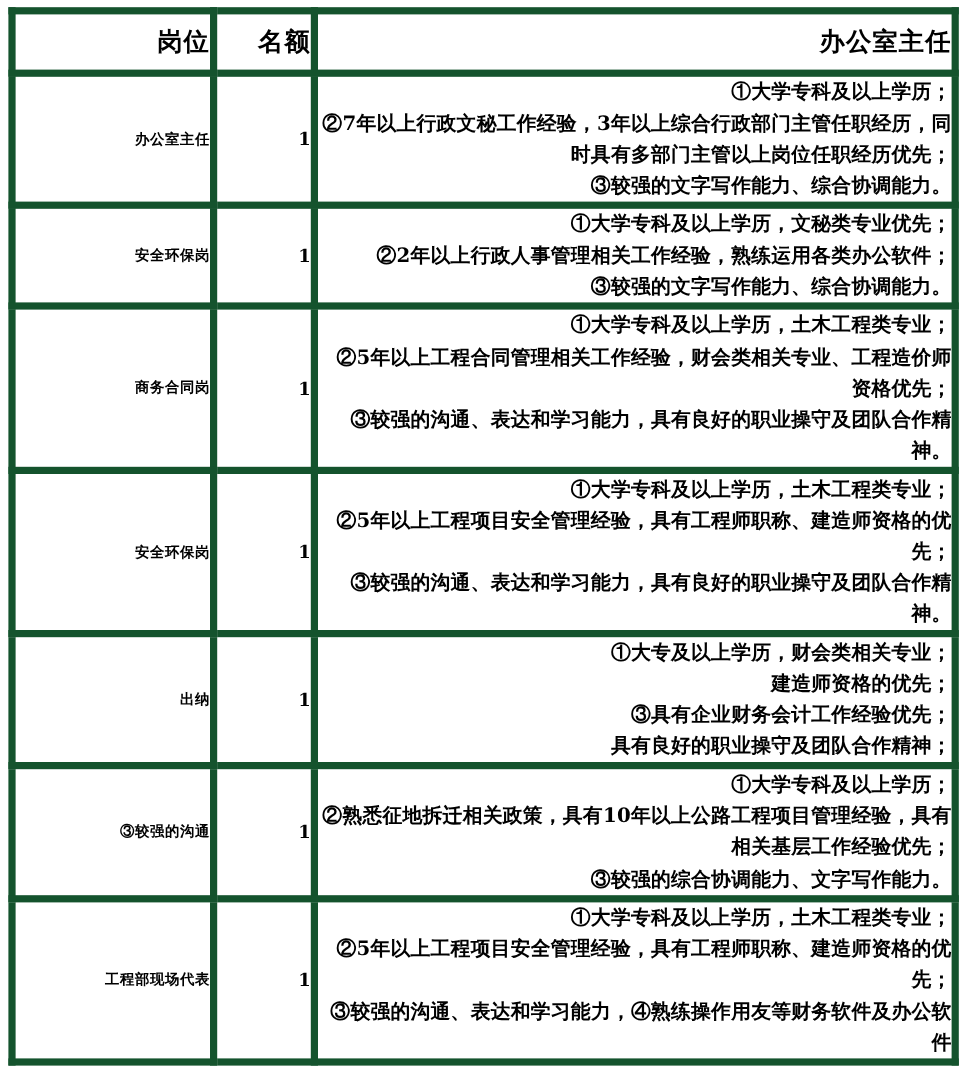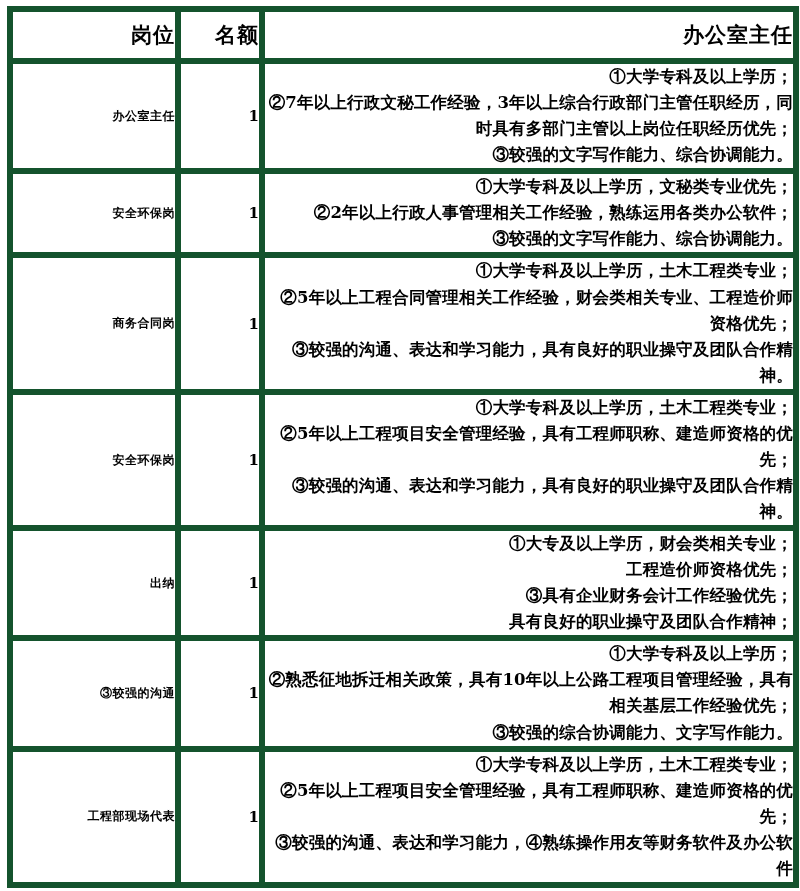--- a/index.html
+++ b/index.html
@@ -113,21 +113,21 @@
         <span class="line">①大学专科及以上学历，土木工程类专业；</span>
         <span class="line">②5年以上工程项目安全管理经验，具有工程师职称、建造师资格的优先；</span>
         <span class="line">③较强的沟通、表达和学习能力，具有良好的职业操守及团队合作精神。</span>
       </td>
     </tr>
     <tr>
       <td class="post">出纳</td>
       <td class="quota">1</td>
       <td class="cond">
         <span class="line">①大专及以上学历，财会类相关专业；</span>
-        <span class="line">工程造价师资格优先；</span>
+        <span class="line">建造师资格的优先；</span>
         <span class="line">③具有企业财务会计工作经验优先；</span>
         <span class="line">具有良好的职业操守及团队合作精神；</span>
       </td>
     </tr>
     <tr>
       <td class="post">③较强的沟通</td>
       <td class="quota">1</td>
       <td class="cond">
         <span class="line">①大学专科及以上学历；</span>
         <span class="line">②熟悉征地拆迁相关政策，具有10年以上公路工程项目管理经验，具有相关基层工作经验优先；</span>

